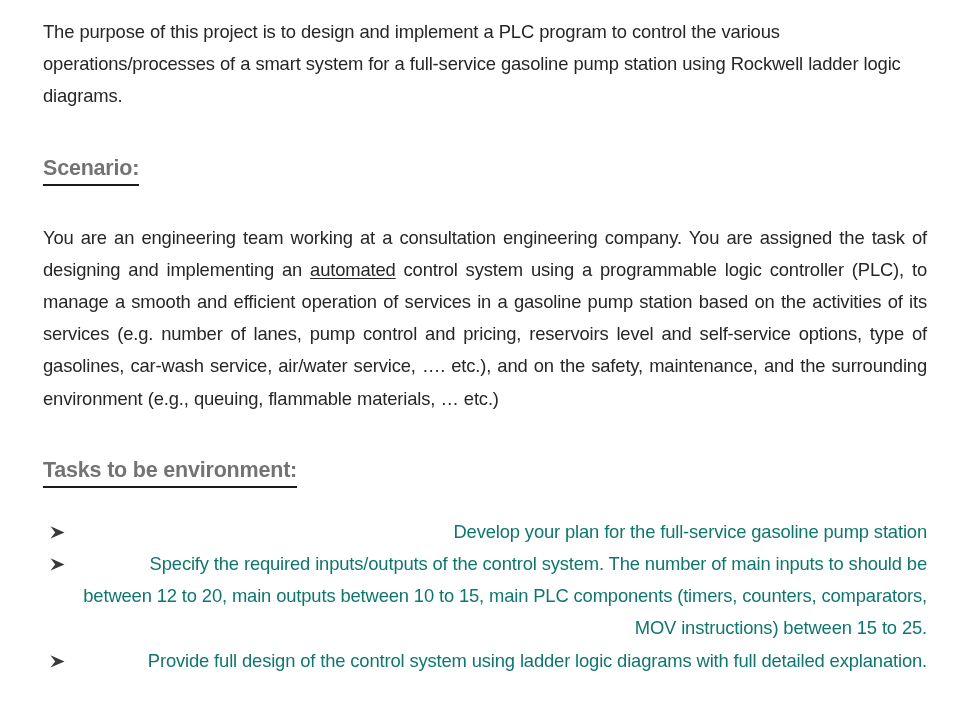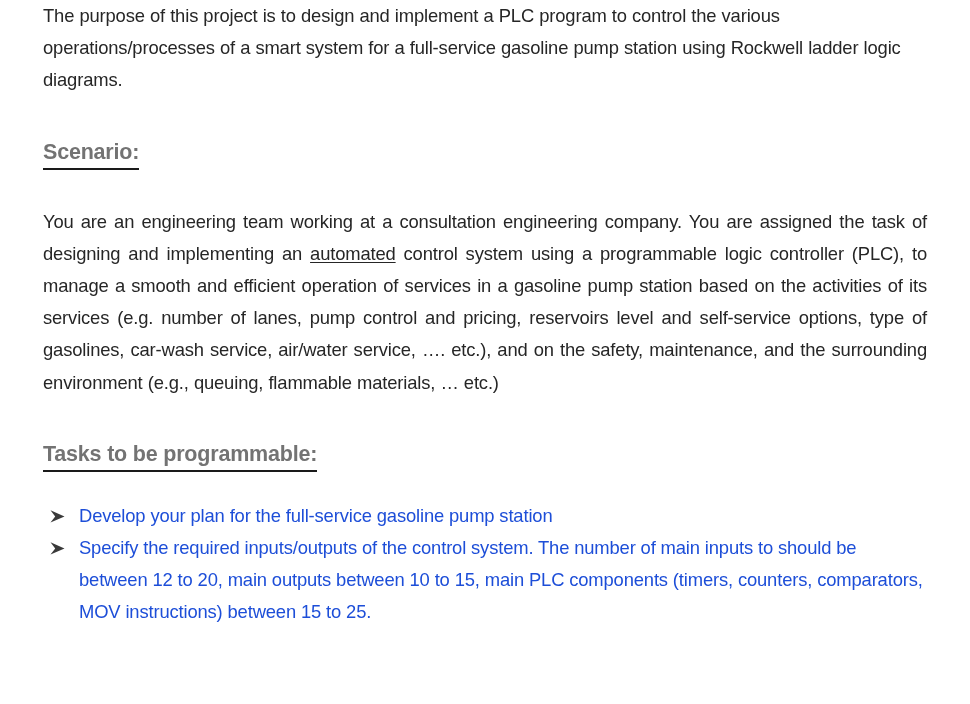--- a/index.html
+++ b/index.html
@@ -40,20 +40,21 @@
     line-height: 32.2px;
     color: #262626;
     text-align: justify;
     text-justify: inter-word;
     letter-spacing: -0.15px;
     word-spacing: 0.2px;
     margin: 0;
   }
 
   .para-intro {
+    margin-top: 16px;
     text-align: left;
   }
 
   .para-scenario {
     margin-top: 36px;
   }
 
   .para .u {
     text-decoration: underline;
     text-underline-offset: 2px;
@@ -84,23 +85,23 @@
     margin: 0;
     padding: 0;
     margin-top: 28px;
   }
 
   .task-item {
     position: relative;
     padding-left: 36px;
     font-size: 18.4px;
     line-height: 32.2px;
-    color: #1d4ed8;
+    color: #0f766e;
     letter-spacing: -0.15px;
-    text-align: left;
+    text-align: right;
     margin: 0;
   }
 
   .bullet-icon {
     position: absolute;
     left: 6px;
     top: 0px;
     width: 22px;
     height: 32px;
     line-height: 32px;
@@ -138,21 +139,21 @@
 
     <p class="para para-intro">The purpose of this project is to design and implement a PLC program to control the various operations/processes of a smart system for a full-service gasoline pump station using Rockwell ladder logic diagrams.</p>
 
     <h2 class="heading heading-scenario">
       <span class="htext">Scenario:</span>
     </h2>
 
     <p class="para para-scenario"><span>You are an engineering team working at a consultation engineering company. You are assigned the task of designing and implementing an </span><span class="u">automated</span><span> control system using a programmable logic controller (PLC), to manage a smooth and efficient operation of services in a gasoline pump station based on the activities of its services (e.g. number of lanes, pump control and pricing, reservoirs level and self-service options, type of gasolines, car-wash service, air/water service, …. etc.), and on the safety, maintenance, and the surrounding environment (e.g., queuing, flammable materials, … etc.)</span></p>
 
     <h2 class="heading heading-tasks">
-      <span class="htext">Tasks to be programmable:</span>
+      <span class="htext">Tasks to be environment:</span>
     </h2>
 
     <ul class="task-list">
 
       <li class="task-item">
         <span class="bullet-icon">
           <svg width="19" height="15" viewBox="0 0 19 15" aria-hidden="true">
             <path d="M1.5 1.2 L15.5 7.4 L1.5 13.6 L6.2 7.4 Z" fill="#3a3a3a"></path>
           </svg>
         </span>
@@ -161,20 +162,28 @@
 
       <li class="task-item">
         <span class="bullet-icon">
           <svg width="19" height="15" viewBox="0 0 19 15" aria-hidden="true">
             <path d="M1.5 1.2 L15.5 7.4 L1.5 13.6 L6.2 7.4 Z" fill="#3a3a3a"></path>
           </svg>
         </span>
         <span>Specify the required inputs/outputs of the control system. The number of main inputs to should be between 12 to 20, main outputs between 10 to 15, main PLC components (timers, counters, comparators, MOV instructions) between 15 to 25.</span>
       </li>
 
+      <li class="task-item">
+        <span class="bullet-icon">
+          <svg width="19" height="15" viewBox="0 0 19 15" aria-hidden="true">
+            <path d="M1.5 1.2 L15.5 7.4 L1.5 13.6 L6.2 7.4 Z" fill="#3a3a3a"></path>
+          </svg>
+        </span>
+        <span>Provide full design of the control system using ladder logic diagrams with full detailed explanation.</span>
+      </li>
 
     </ul>
 
   </div>
 
   <div class="clipped-line">In the  a         l d l                      following the simulation of</div>
 
 </div>
 
 </body></html>

